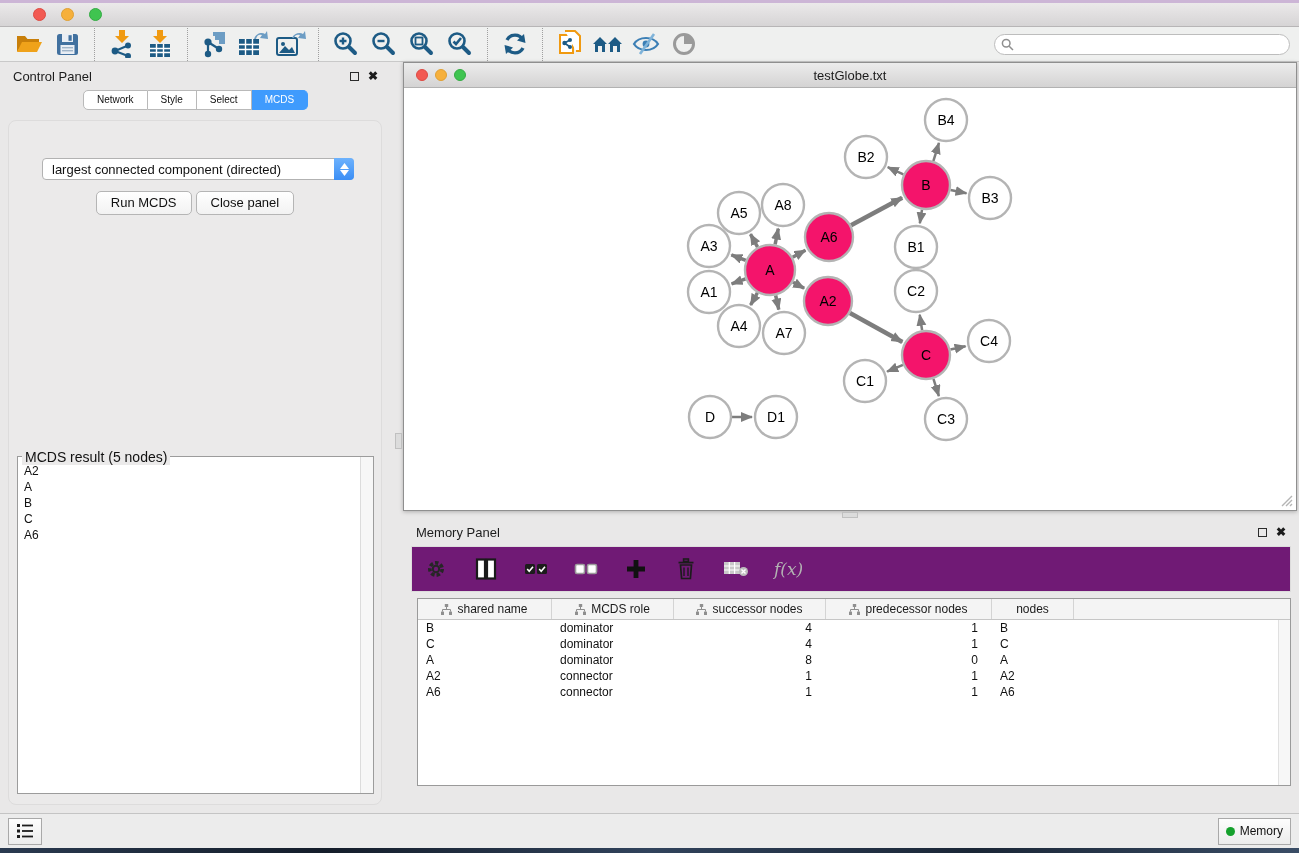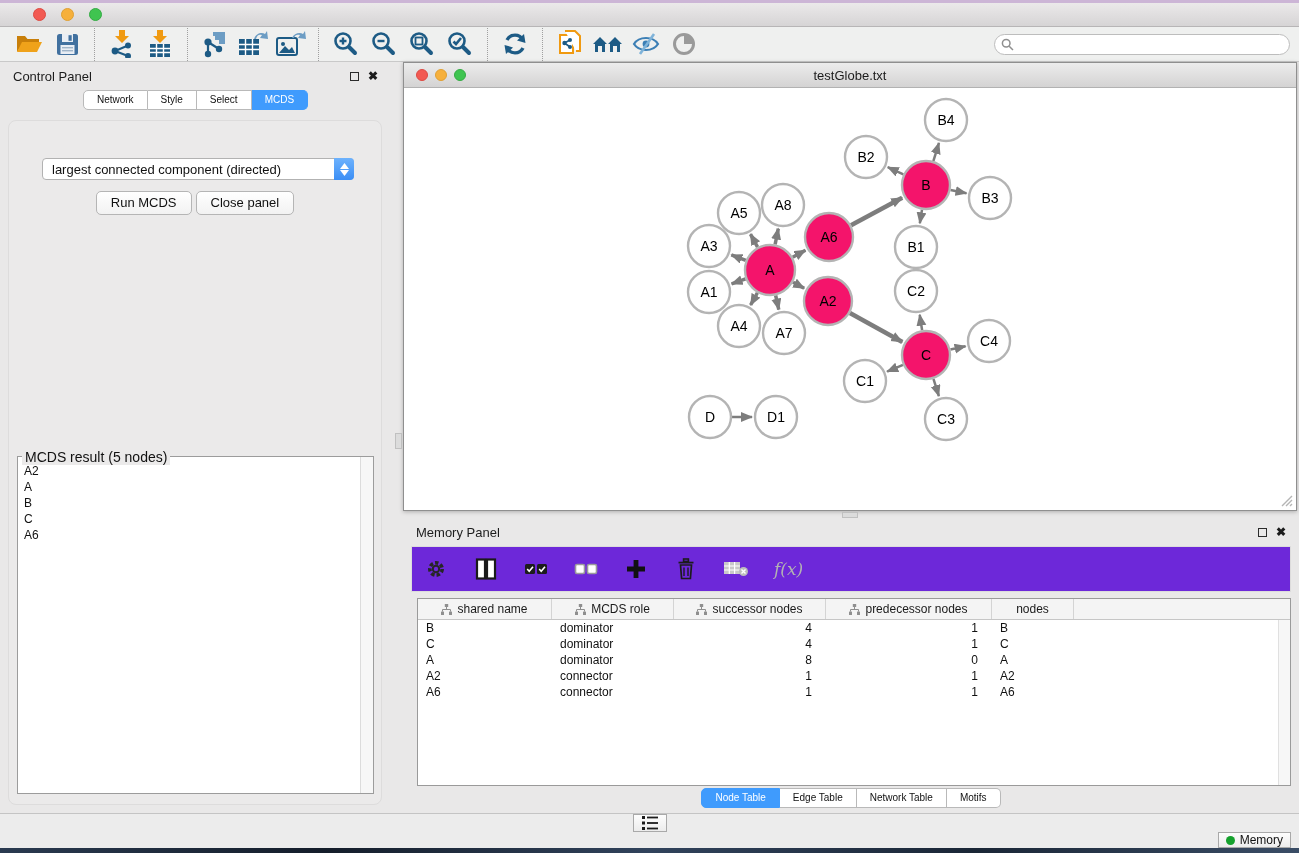--- a/index.html
+++ b/index.html
@@ -79,39 +79,39 @@
   .nw-title { position:absolute; left:0; width:100%; text-align:center; font-size:13px; color:#1c1c1c; }
   .nw-canvas { position:relative; width:100%; height:422px; background:#fff; }
   .resize-grip { position:absolute; right:3px; bottom:3px; }
 
   .splitter-v { left:395px; top:433px; width:7px; height:16px; background:#dcdcdc; border:1px solid #c0c0c0; }
   .splitter-h { left:842px; top:512px; width:16px; height:6px; background:#dcdcdc; border:1px solid #c0c0c0; }
 
   
   .table-panel { left:403px; top:518px; width:896px; height:295px; background:#e9e8e8; }
   .tp-toolbar { position:absolute; left:8px; top:28px; width:880px; height:46px;
-    background:#6d28d9; border:1px solid #dddcdc; display:flex; align-items:center; padding-left:10px; gap:22px; }
+    background:#701a75; border:1px solid #dddcdc; display:flex; align-items:center; padding-left:10px; gap:22px; }
   .tp-icon { width:28px; height:28px; display:flex; align-items:center; justify-content:center; }
   .fx-label { font-family:"DejaVu Serif", serif; font-style:italic; font-size:17px; color:#b3b3b3; margin-left:2px; }
 
   .data-table { position:absolute; left:14px; top:80px; width:874px; height:188px;
     background:#fff; border:1px solid #9a9a9a; overflow:hidden; }
   .dt-header { display:flex; height:21px; background:#f4f4f4; border-bottom:1px solid #c6c6c6; }
   .dt-hcell { display:flex; align-items:center; justify-content:center; gap:5px;
     font-size:12px; color:#1a1a1a; border-right:1px solid #d4d4d4; overflow:hidden; }
   .dt-row { display:flex; height:16px; }
   .dt-cell { font-size:12px; color:#111; line-height:16px; white-space:nowrap; overflow:hidden; }
   .dt-scroll { position:absolute; right:0; top:21px; width:12px; height:calc(100% - 21px);
     background:#f7f7f7; border-left:1px solid #e0e0e0; }
 
   .tp-tabs { position:absolute; left:0; top:270px; width:100%; display:flex; justify-content:center; }
 
   
   .status-bar { left:0; top:813px; width:1299px; height:35px; background:#ececec; border-top:1px solid #c4c4c4;
-    display:flex; align-items:center; padding:0 8px;flex-direction:column; }
+    display:flex; align-items:center; padding:0 8px; }
   .sb-btn { height:27px; background:linear-gradient(#fdfdfd,#ececec); border:1px solid #a9a9a9;
     display:flex; align-items:center; justify-content:center; padding:0 7px; gap:5px; }
   .sb-right { margin-left:auto; }
   .mem-dot { width:9px; height:9px; border-radius:50%; background:#15a12d; }
   .mem-label { font-size:12px; color:#111; }
   .bottom-strip { left:0; top:848px; width:1299px; height:5px;
     background:linear-gradient(90deg,#2a3a50,#141d2a,#31435c,#1a2636,#3a4d66); }
 </style>
 </head>
 <body>
@@ -582,26 +582,20 @@
           <div class="dt-cell" style="width: 134px; text-align: left; padding: 0px 0px 0px 8px;">A6</div>
           <div class="dt-cell" style="width: 122px; text-align: left; padding: 0px 0px 0px 8px;">connector</div>
           <div class="dt-cell" style="width: 152px; text-align: right; padding: 0px 14px 0px 0px;">1</div>
           <div class="dt-cell" style="width: 166px; text-align: right; padding: 0px 14px 0px 0px;">1</div>
           <div class="dt-cell" style="width: 82px; text-align: left; padding: 0px 0px 0px 8px;">A6</div>
         </div>
       </div>
     <div class="dt-scroll"></div>
   </div>
 
-  <div class="tp-tabs">
-    <span class="tab active">Node Table</span>
-    <span class="tab">Edge Table</span>
-    <span class="tab">Network Table</span>
-    <span class="tab">Motifs</span>
-  </div>
 </div>
 
 <div class="abs status-bar">
   <span class="sb-btn">
     <svg width="18" height="16" viewBox="0 0 18 16">
         <g fill="#1c1c1c">
           <rect x="1" y="1" width="3" height="3"></rect>
           <rect x="6" y="1.6" width="11" height="1.8"></rect>
           <rect x="1" y="6.5" width="3" height="3"></rect>
           <rect x="6" y="7.1" width="11" height="1.8"></rect>

